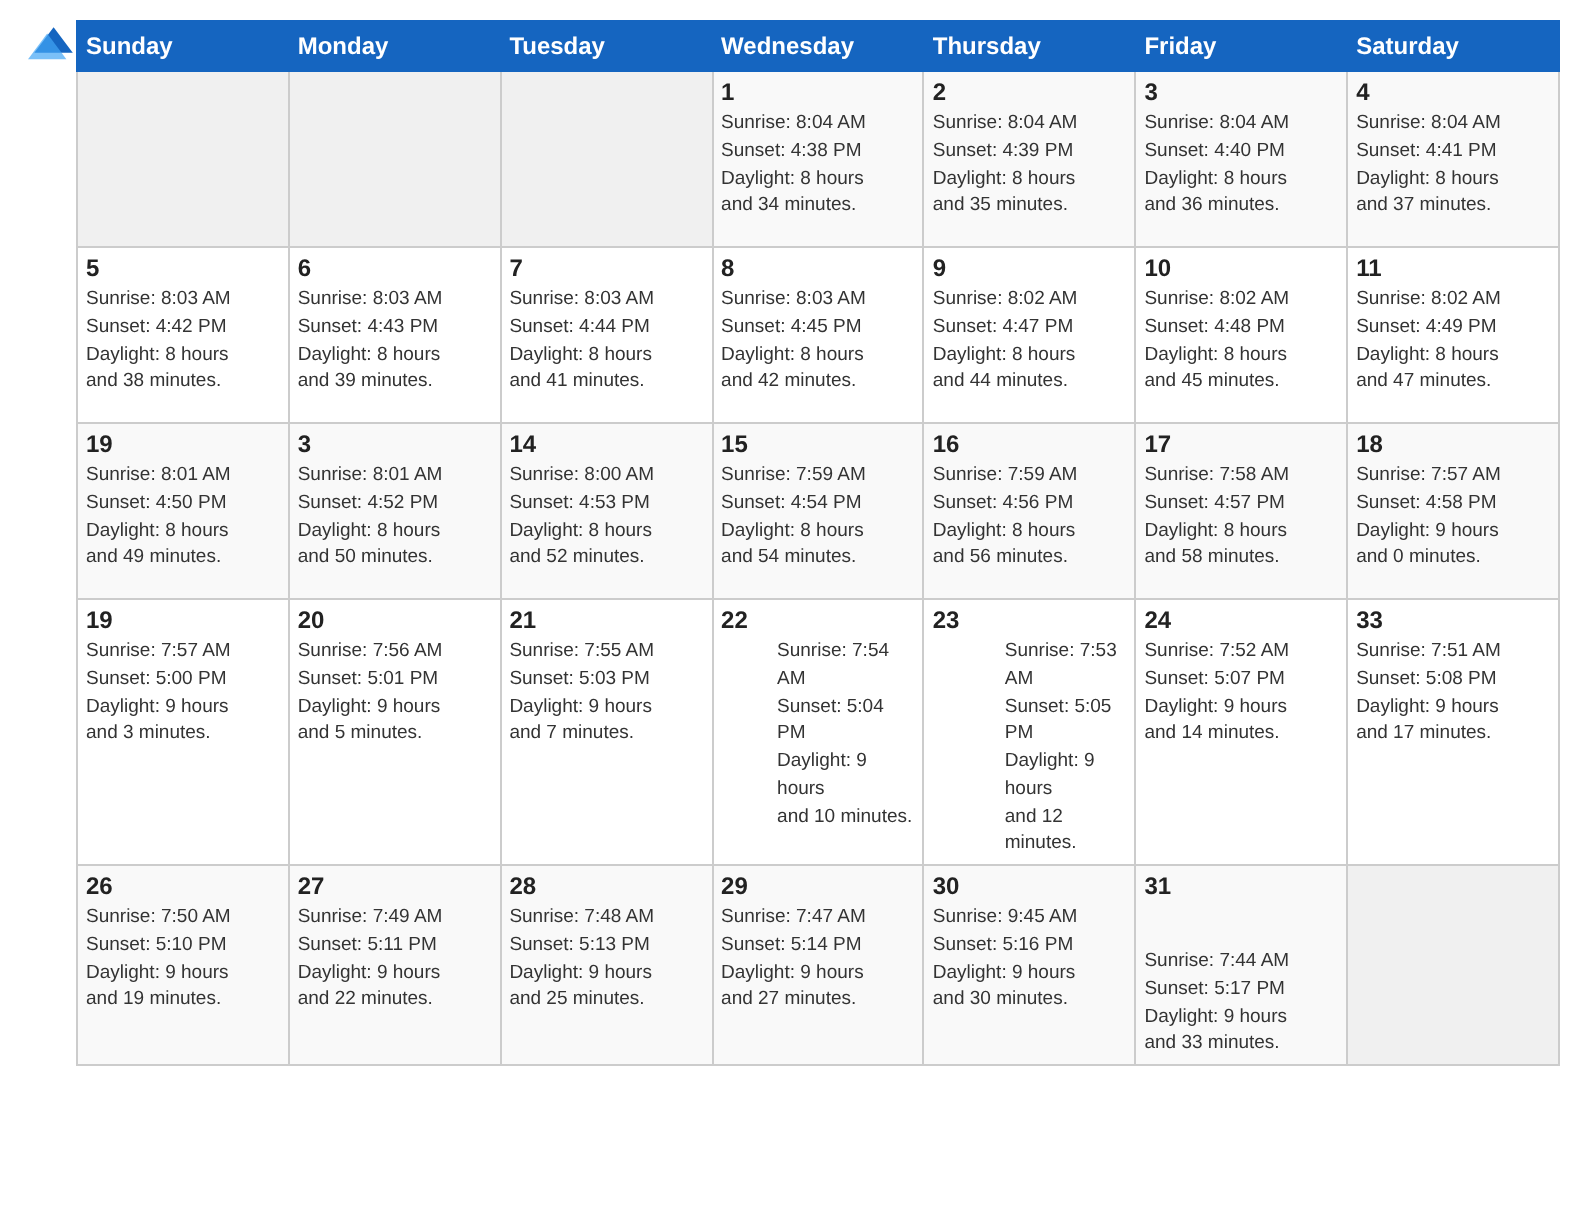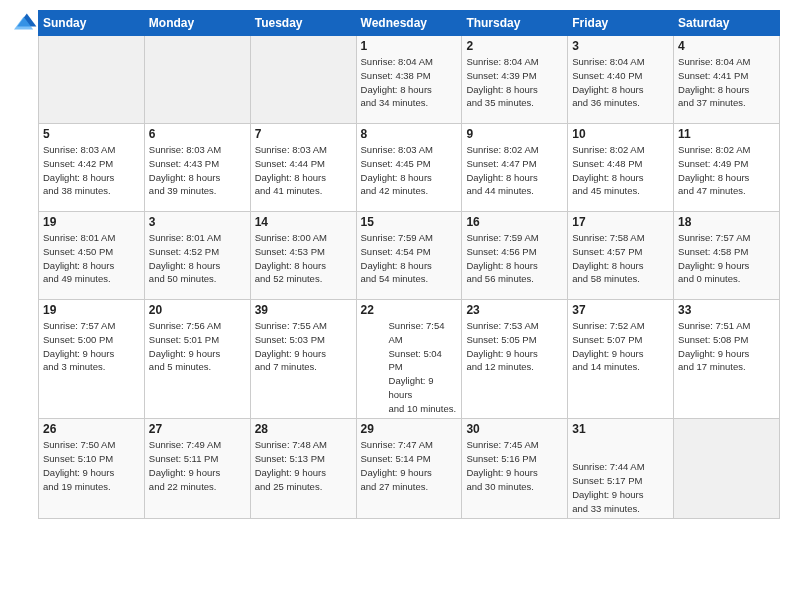--- a/index.html
+++ b/index.html
@@ -287,42 +287,42 @@
 and 3 minutes.</div>
           </td>
           <td>
             <span class="day-number">20</span>
             <div class="day-info" style="white-space: pre-line;">Sunrise: 7:56 AM
 Sunset: 5:01 PM
 Daylight: 9 hours
 and 5 minutes.</div>
           </td>
           <td>
-            <span class="day-number">39</span>
+            <span class="day-number">21</span>
             <div class="day-info" style="white-space: pre-line;">Sunrise: 7:55 AM
 Sunset: 5:03 PM
 Daylight: 9 hours
 and 7 minutes.</div>
           </td>
           <td>
             <span class="day-number">22</span>
             <div class="day-info" style="white-space: pre-line; margin-left: 28px;">Sunrise: 7:54 AM
 Sunset: 5:04 PM
 Daylight: 9 hours
 and 10 minutes.</div>
           </td>
           <td>
             <span class="day-number">23</span>
-            <div class="day-info" style="white-space: pre-line;">Sunrise: 7:53 AM
+            <div class="day-info" style="white-space: pre-line; margin-left: 36px;">Sunrise: 7:53 AM
 Sunset: 5:05 PM
 Daylight: 9 hours
 and 12 minutes.</div>
           </td>
           <td>
-            <span class="day-number">37</span>
+            <span class="day-number">24</span>
             <div class="day-info" style="white-space: pre-line;">Sunrise: 7:52 AM
 Sunset: 5:07 PM
 Daylight: 9 hours
 and 14 minutes.</div>
           </td>
           <td>
             <span class="day-number">33</span>
             <div class="day-info" style="white-space: pre-line;">Sunrise: 7:51 AM
 Sunset: 5:08 PM
 Daylight: 9 hours
@@ -353,21 +353,21 @@
           </td>
           <td>
             <span class="day-number">29</span>
             <div class="day-info" style="white-space: pre-line;">Sunrise: 7:47 AM
 Sunset: 5:14 PM
 Daylight: 9 hours
 and 27 minutes.</div>
           </td>
           <td>
             <span class="day-number">30</span>
-            <div class="day-info" style="white-space: pre-line;">Sunrise: 7:45 AM
+            <div class="day-info" style="white-space: pre-line;">Sunrise: 9:45 AM
 Sunset: 5:16 PM
 Daylight: 9 hours
 and 30 minutes.</div>
           </td>
           <td>
             <span class="day-number">31</span>
             <div class="day-info" style="white-space: pre-line; margin-top: 24px;">Sunrise: 7:44 AM
 Sunset: 5:17 PM
 Daylight: 9 hours
 and 33 minutes.</div>

